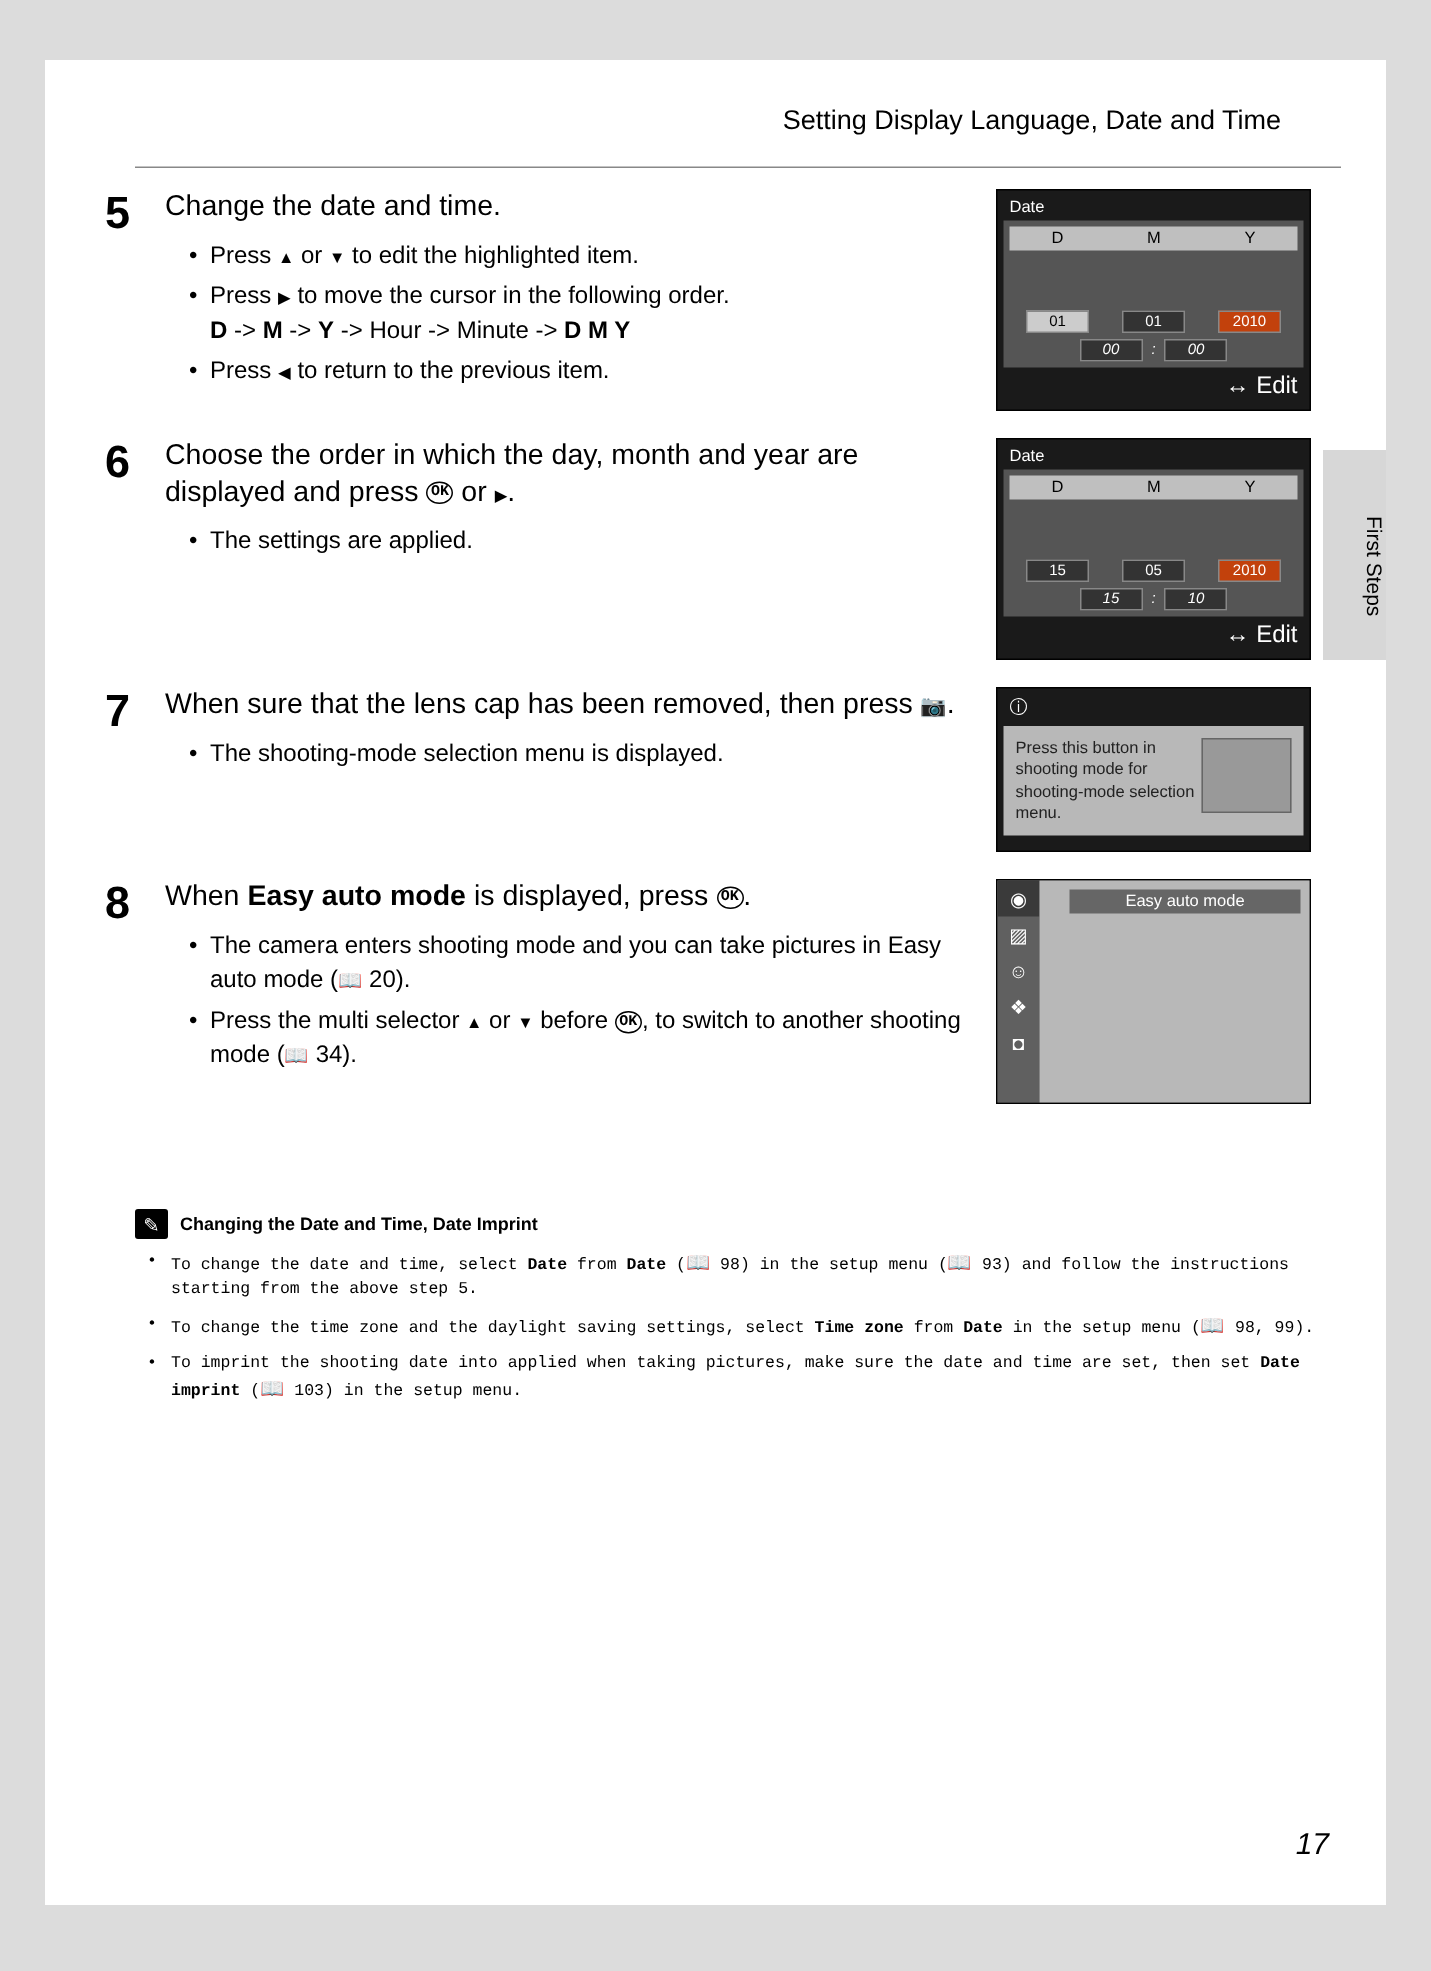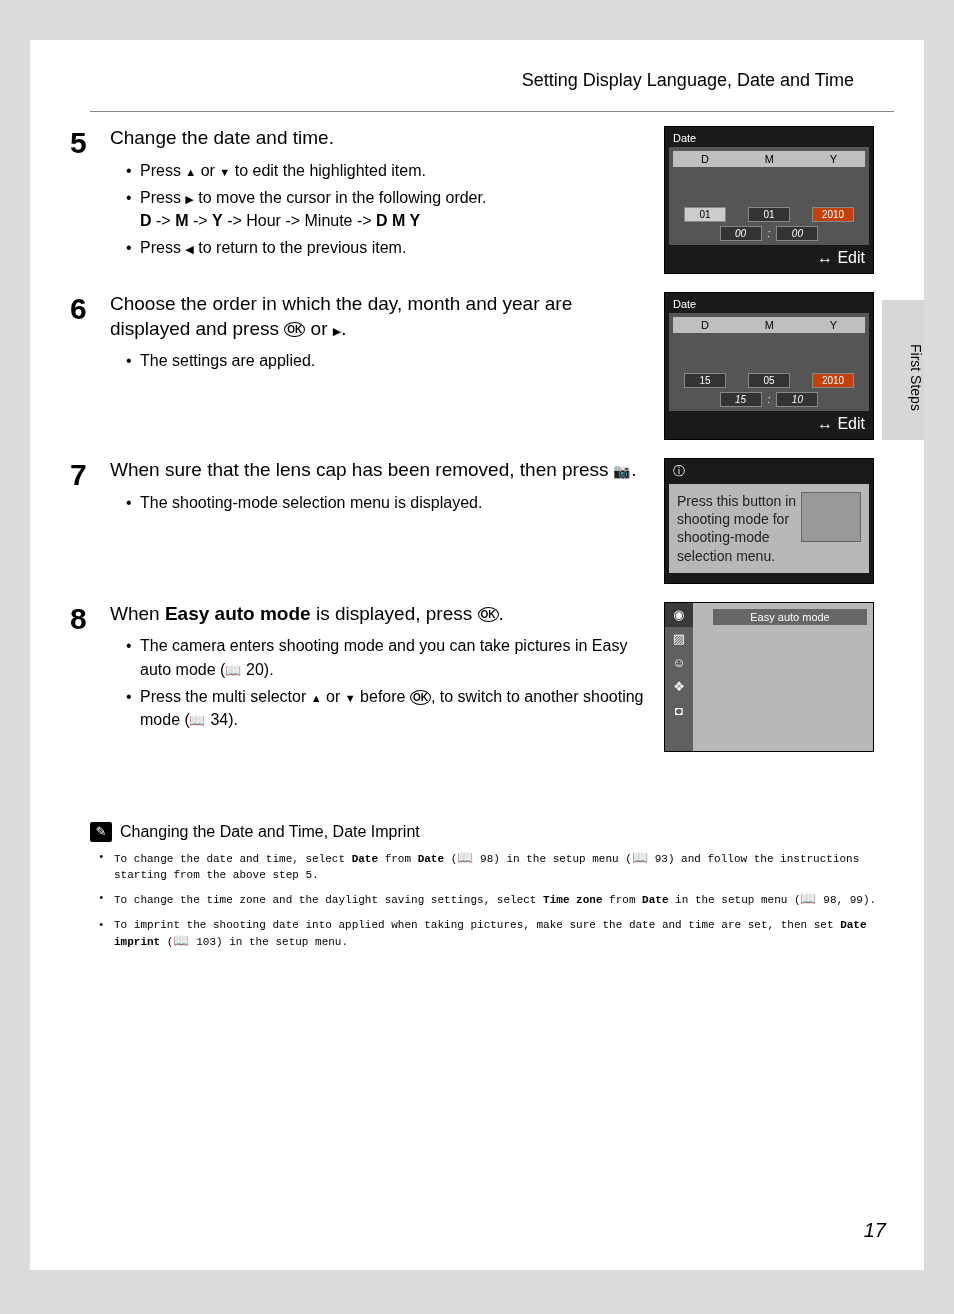--- a/index.html
+++ b/index.html
@@ -20,39 +20,39 @@
   .screen-inner { background: #555; margin: 0 4px; padding: 4px; }
   .dmy-row { display: flex; background: #bfbfbf; color: #000; font-size: 11px; justify-content: space-around; padding: 2px 0; margin-bottom: 4px; }
   .val-row { display: flex; justify-content: space-around; margin-bottom: 4px; margin-top: 40px; }
   .val-box { background: #333; border: 1px solid #888; width: 42px; text-align: center; font-size: 10px; padding: 1px 0; }
   .val-box.light { background: #ccc; color: #000; }
   .val-box.accent { background: #c2410c; }
   .time-row { display: flex; justify-content: center; gap: 6px; align-items: center; font-style: italic; }
   .edit-row { text-align: right; padding: 4px 8px 6px 8px; font-size: 16px; }
   .info-screen { flex: 0 0 210px; width: 210px; background: #1a1a1a; border: 1px solid #000; margin-right:20px; padding-bottom:10px;}
   .info-icon { color: #fff; padding: 4px 8px; font-size: 12px; }
-  .info-inner { background: #b8b8b8; margin: 0 4px; padding: 8px; font-size: 14px; line-height: 1.3; color: #222; display: flex; gap: 4px; }
+  .info-inner { background: #b8b8b8; margin: 0 4px; padding: 8px; font-size: 11px; line-height: 1.3; color: #222; display: flex; gap: 4px; }
   .cam-illus { width: 60px; height: 50px; background: #999; border: 1px solid #666; flex: 0 0 60px; }
   .mode-screen { flex: 0 0 210px; width: 210px; background: #4a4a4a; border: 1px solid #000; display: flex; margin-right:20px; height: 150px;}
   .mode-icons { background: #606060; width: 28px; display: flex; flex-direction: column; }
   .mode-icons span { height: 24px; display: flex; align-items: center; justify-content: center; color: #fff; font-size: 13px; }
   .mode-icons span:first-child { background: #3a3a3a; }
   .mode-body { flex: 1; background: #b8b8b8; position: relative; }
   .mode-label { position: absolute; top: 6px; right: 6px; left: 20px; background: #666; color: #fff; font-size: 11px; text-align: center; padding: 2px 4px; }
   .tri-up::before { content: "▲"; font-size: 11px; }
   .tri-down::before { content: "▼"; font-size: 11px; }
   .tri-left::before { content: "◀"; font-size: 11px; }
   .tri-right::before { content: "▶"; font-size: 11px; }
-  .ok-icon { display: inline-block; border: 1.5px solid #000; border-radius: 50%; font-size: 10px; font-weight: bold; padding: 0 2px; line-height: 13px; vertical-align: middle;}
+  .ok-icon { display: inline-block; border: 1.5px solid #000; border-radius: 50%; font-size: 10px; font-weight: bold; padding: 0 2px; line-height: 13px; vertical-align: middle; font-family: Liberation Mono, monospace;}
   .cam-icon::before { content: "📷"; font-size: 14px; }
   .book-icon::before { content: "📖"; font-size: 13px; }
   .note-box { margin-top: 70px; }
   .note-header { display: flex; align-items: center; gap: 8px; margin-bottom: 8px; }
   .note-icon { background: #000; color: #fff; width: 22px; height: 20px; display: inline-flex; align-items: center; justify-content: center; font-size: 13px; border-radius: 2px;}
-  .note-title { font-weight: normal; font-size: 16px; }
+  .note-title { font-weight: bold; font-size: 12px; }
   .note-bullets { list-style: none; padding-left: 8px; font-size: 11px; line-height: 1.4; font-family: Liberation Mono, monospace; }
   .note-bullets li { position: relative; padding-left: 16px; margin-bottom: 8px; }
   .note-bullets li::before { content: "•"; position: absolute; left: 0; }
   .page-num { position: absolute; right: 38px; bottom: 28px; font-style: italic; font-size: 20px; }
   b { font-weight: bold; }
 </style>
 </head>
 <body>
 
 <div class="page">

